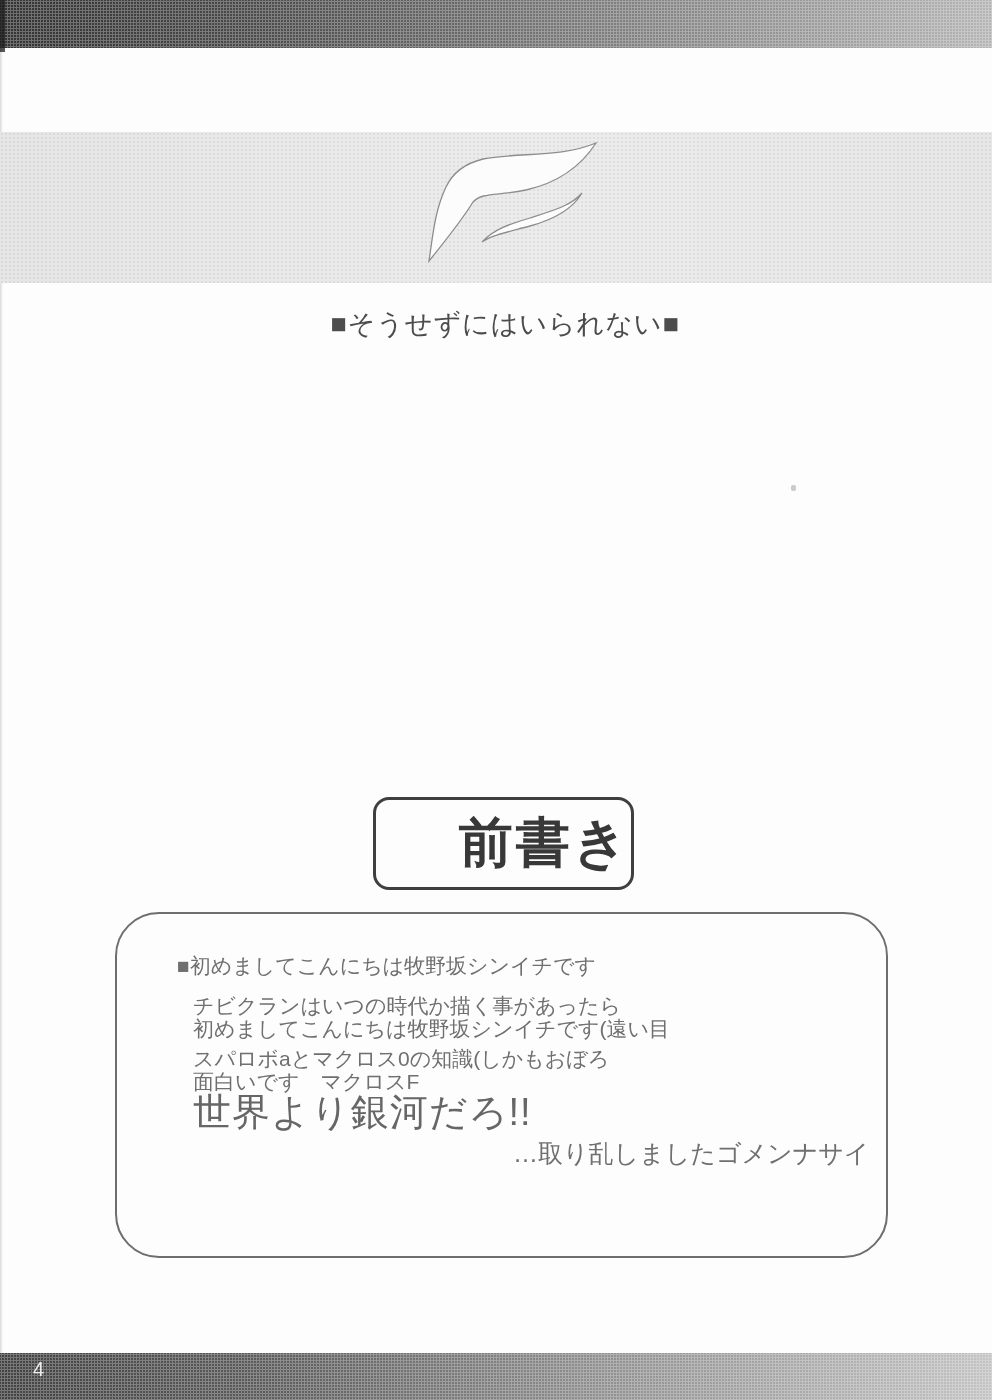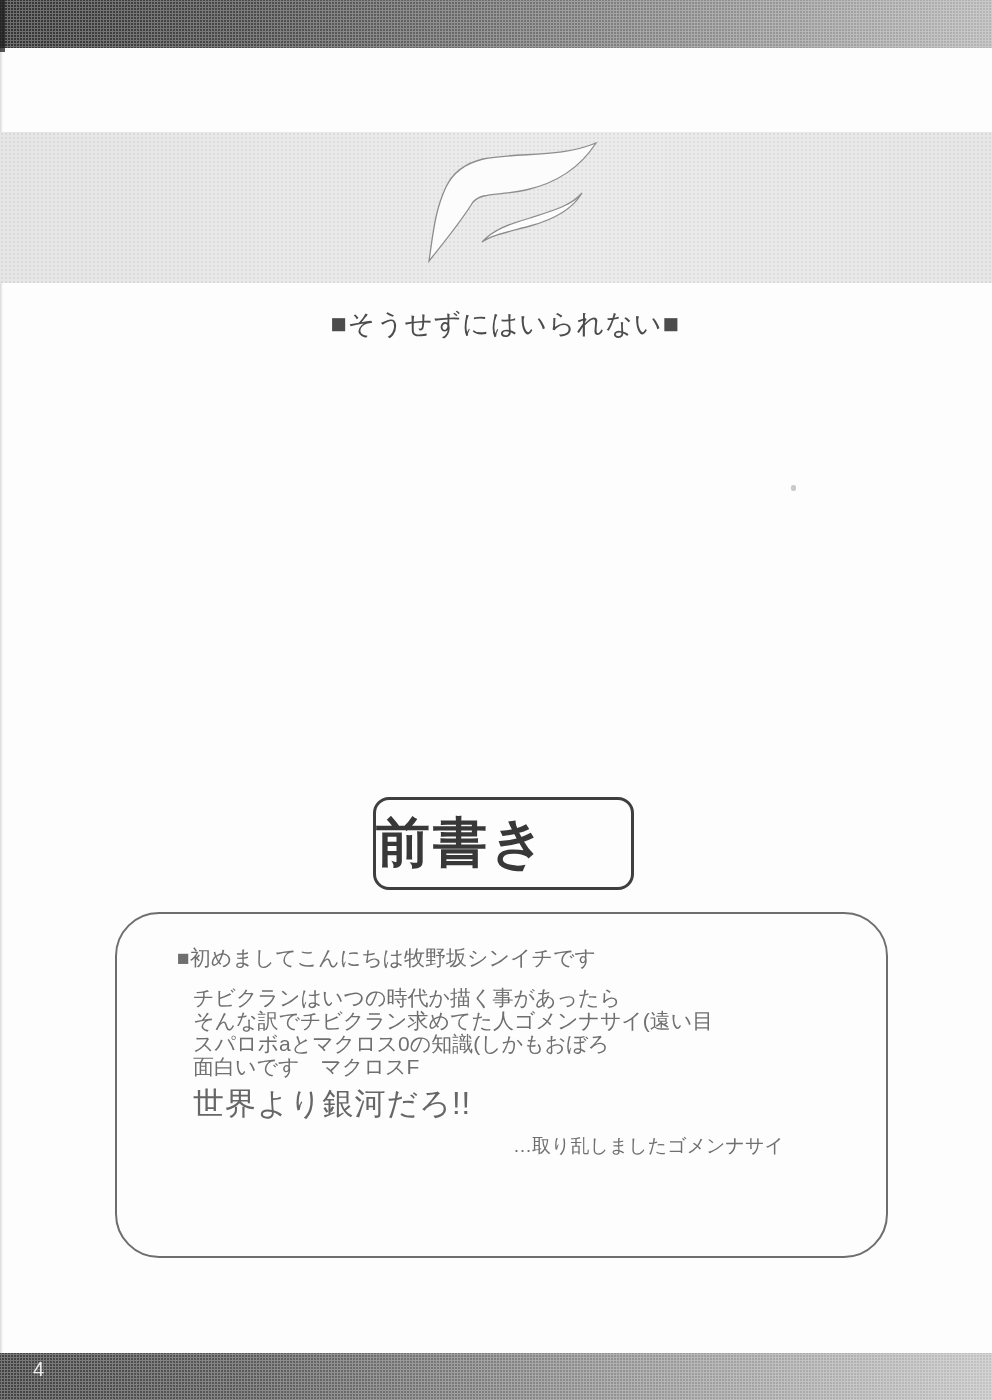--- a/index.html
+++ b/index.html
@@ -47,49 +47,49 @@
   }
   .scan-speck{
     position:absolute;left:791px;top:485px;width:5px;height:6px;
     background:#bdbdbd;border-radius:2px;opacity:.8;
   }
   
   .title-box{
     position:absolute;left:373px;top:797px;width:255px;height:87px;
     border:3px solid #3f3f3f;border-radius:16px;
     background:#fdfdfd;
-    display:flex;align-items:center;justify-content:flex-start;
+    display:flex;align-items:center;justify-content:flex-end;
   }
   .title-box .title-text{
     font-size:54px;font-weight:bold;color:#383838;letter-spacing:3px;
   }
   
   .preface-box{
     position:absolute;left:115px;top:912px;width:773px;height:346px;
     border:2px solid #6e6e6e;border-radius:44px;
     background:#fdfdfd;
     box-sizing:border-box;
   }
   .preface-inner{
-    padding:32px 20px 0 60px;
+    padding:40px 20px 0 60px;
     color:#6f6f6f;
     font-size:21px;line-height:23px;
     white-space:nowrap;
   }
   .preface-inner .line.ind{padding-left:16px;}
   .preface-inner .line.gap-lg{margin-top:17px;}
-  .preface-inner .line.gap-sm{}
+  .preface-inner .line.gap-sm{margin-top:7px;}
   .emphasis-line{
-    margin-top:9px;padding-left:16px;
-    font-size:31px;line-height:34px;color:#666;
+    margin-top:2px;padding-left:16px;
+    font-size:38px;line-height:34px;color:#666;
     letter-spacing:1px;white-space:nowrap;
   }
   .closing-line{
     margin-top:13px;margin-left:336px;
-    font-size:19px;color:#6f6f6f;white-space:nowrap;
+    font-size:25px;color:#6f6f6f;white-space:nowrap;
   }
   
   .bottom-bar{
     position:absolute;left:0;top:1353px;width:992px;height:47px;
     background:
       radial-gradient(rgba(255,255,255,.28) 1px, transparent 1.2px),
       linear-gradient(to right,#424242 0%,#5a5a5a 25%,#8f8f8f 60%,#c3c3c3 100%);
     background-size:3px 3px,100% 100%;
   }
   .page-number{
@@ -119,21 +119,21 @@
 
   <div class="title-box">
     <span class="title-text">前書き</span>
   </div>
 
   <div class="preface-box">
     <div class="preface-inner">
       <div>
           <div class="line">■初めましてこんにちは牧野坂シンイチです</div>
           <div class="line ind gap-lg">チビクランはいつの時代か描く事があったら</div>
-          <div class="line ind">そんな訳でチビクラン求めてた人ゴメンナサイ(遠い目</div>
+          <div class="line ind">初めましてこんにちは牧野坂シンイチです(遠い目</div>
           <div class="line ind gap-sm">スパロボaとマクロス0の知識(しかもおぼろ</div>
           <div class="line ind">面白いです　マクロスF</div>
         </div>
       <div class="emphasis-line">世界より銀河だろ!!</div>
       <div class="closing-line">…取り乱しましたゴメンナサイ</div>
     </div>
   </div>
 
   <div class="bottom-bar">
     <span class="page-number">4</span>

